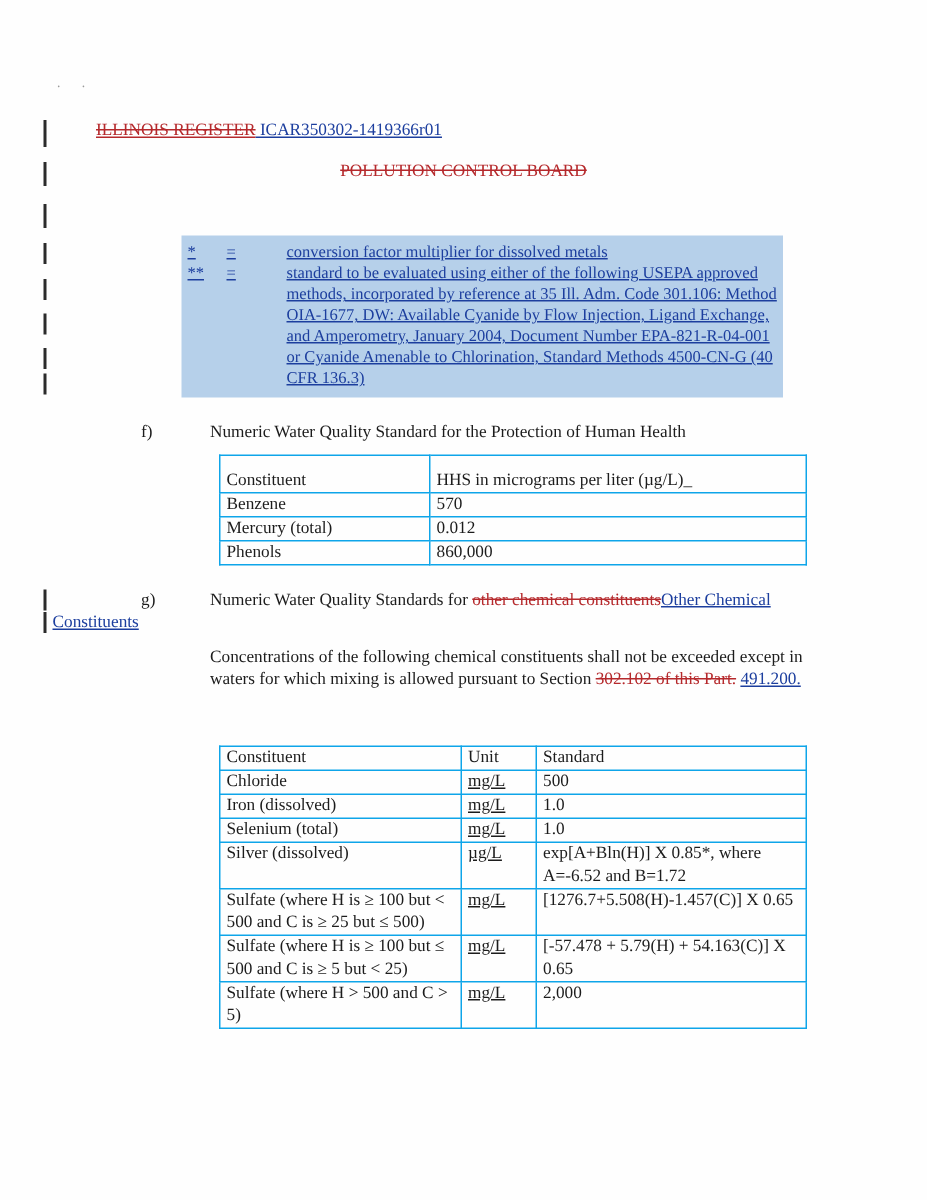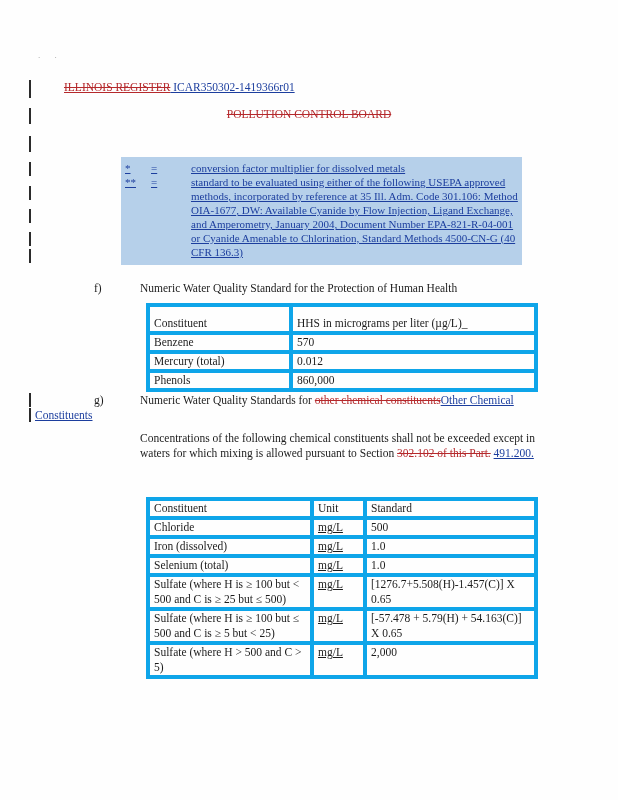--- a/index.html
+++ b/index.html
@@ -23,21 +23,21 @@
   }
   .def-row { display:flex; }
   .def-sym { width:26px; }
   .def-eq  { width:40px; }
   .def-text { flex:1; }
 
   .sec-label { position:absolute; left:94px; }
   .sec-heading { position:absolute; left:140px; width:420px; }
 
   table { border-collapse:collapse; font-size:11.5px; }
-  td { border:4px solid #0ea5e9; padding:0 4px; line-height:15px; vertical-align:top; }
+  td { border:1px solid #0ea5e9; padding:0 4px; line-height:15px; vertical-align:top; }
 
   .table1 { position:absolute; left:146px; top:303px; width:392px; }
   .table1 .c1 { width:131px; }
   .table1 .hdr td { padding-top:9px; }
 
   .g-heading { position:absolute; left:140px; top:393px; white-space:nowrap; }
   .g-wrap { position:absolute; left:35px; top:408px; }
   .g-para { position:absolute; left:140px; top:431px; width:408px; }
 
   .table2 { position:absolute; left:146px; top:497px; width:392px; }
@@ -137,20 +137,25 @@
       <td>Iron (dissolved)</td>
       <td><span class="u">mg/L</span></td>
       <td>1.0</td>
     </tr>
     <tr>
       <td>Selenium (total)</td>
       <td><span class="u">mg/L</span></td>
       <td>1.0</td>
     </tr>
     <tr>
+      <td>Silver (dissolved)</td>
+      <td><span class="u">µg/L</span></td>
+      <td>exp[A+Bln(H)] X 0.85*, where A=-6.52 and B=1.72</td>
+    </tr>
+    <tr>
       <td>Sulfate (where H is ≥ 100 but &lt; 500 and C is ≥ 25 but ≤ 500)</td>
       <td><span class="u">mg/L</span></td>
       <td>[1276.7+5.508(H)-1.457(C)] X 0.65</td>
     </tr>
     <tr>
       <td>Sulfate (where H is ≥ 100 but ≤ 500 and C is ≥ 5 but &lt; 25)</td>
       <td><span class="u">mg/L</span></td>
       <td>[-57.478 + 5.79(H) + 54.163(C)] X 0.65</td>
     </tr>
     <tr>

